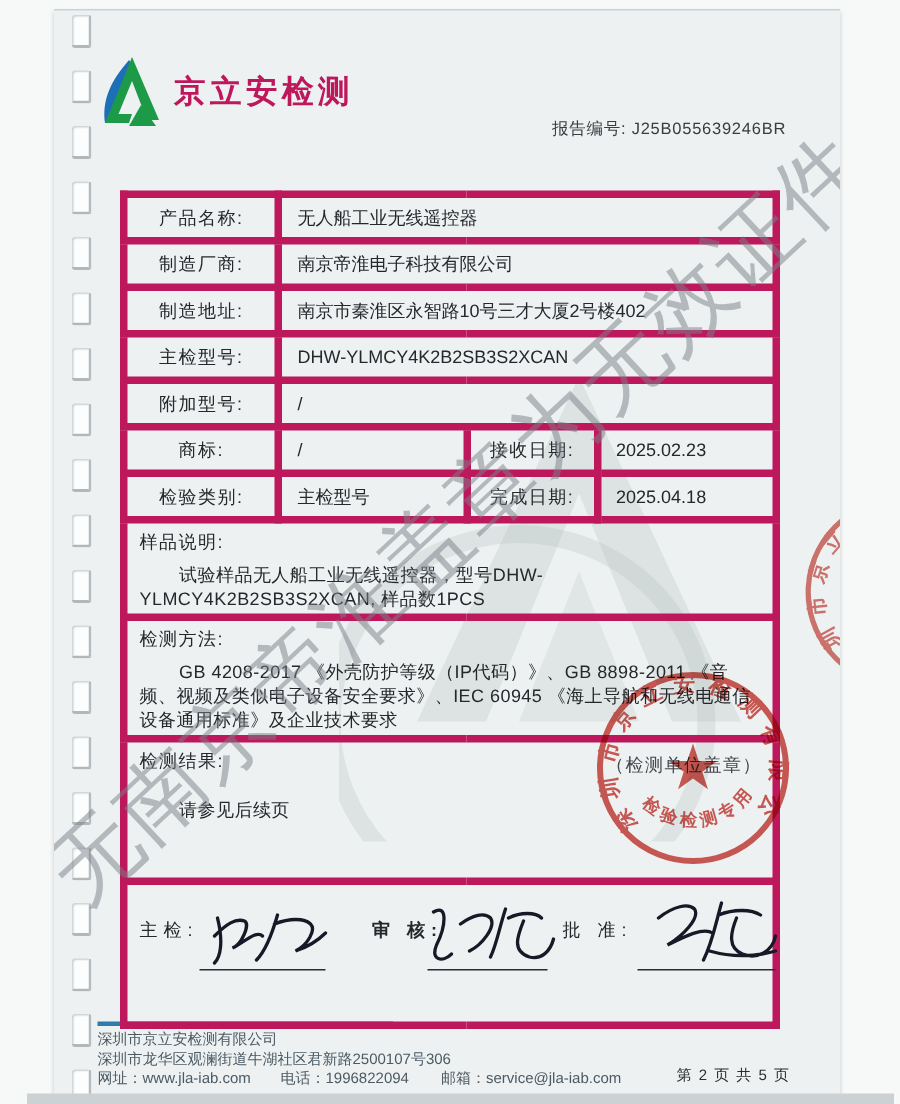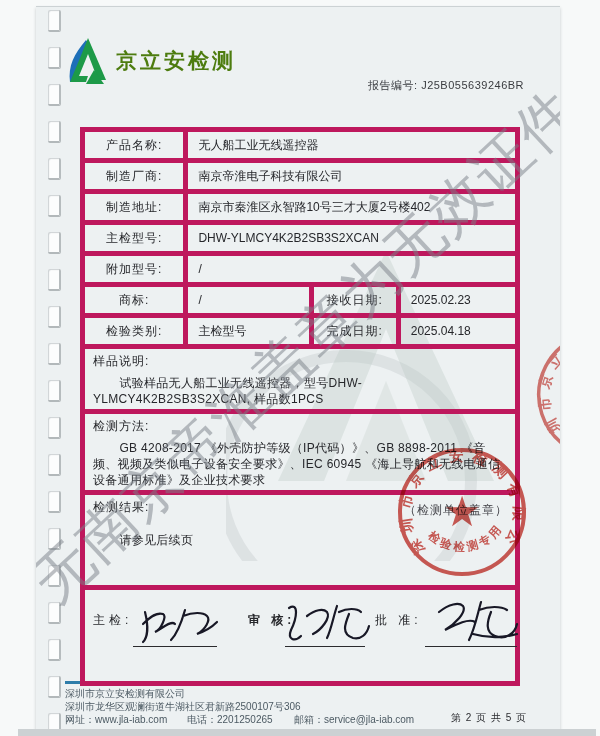--- a/index.html
+++ b/index.html
@@ -19,21 +19,21 @@
   .bottom-strip{ position:absolute; left:18px; top:729px; width:578px; height:7px; background:#ccd1d3; }
   
   .hole {
     position:absolute; left:12px; width:13px; height:22px;
     background:#fcfdfd; border-radius:2px;
     border-right:2px solid #b6bcbe; border-bottom:2px solid #b2b8ba;
     box-shadow:inset 1px 1px 1px rgba(160,168,172,.5);
   }
   
   .brand { position:absolute; left:28px; top:30px; display:flex; align-items:center; gap:8px; }
-  .brand-name { font-size:21px; font-weight:bold; color:#4d7c0f; letter-spacing:3px; }
+  .brand-name { font-size:21px; font-weight:bold; color:#be185d; letter-spacing:3px; }
   .report-no { position:absolute; left:332px; top:72px; font-size:11px; color:#3a3c40; letter-spacing:.5px;text-align:right; }
   
   .wm-diag {
     position:absolute; left:270px; top:340px; transform:translate(-50%,-50%) rotate(-43deg);
     font-family:"Liberation Serif","DejaVu Serif",serif;
     font-size:58px; color:rgba(122,128,136,.5); white-space:nowrap; letter-spacing:2px;
     z-index:3; pointer-events:none;
   }
   .wm-logo { position:absolute; left:190px; top:225px; z-index:1; pointer-events:none; }
   
@@ -197,21 +197,21 @@
       <textPath href="#arcEdge" startOffset="2">深圳市京立安检测有限公司</textPath>
     </text>
   </svg>
 
   <div class="footer-rule"></div>
   <div class="footer">
     <div class="line">深圳市京立安检测有限公司</div>
     <div class="line">深圳市龙华区观澜街道牛湖社区君新路2500107号306</div>
     <div class="footer-row3">
       <span class="cell f-web"><span>网址：</span><span>www.jla-iab.com</span></span>
-      <span class="cell f-tel"><span>电话：</span><span>2201250265</span></span>
+      <span class="cell f-tel"><span>电话：</span><span>1996822094</span></span>
       <span class="cell f-mail"><span>邮箱：</span><span>service@jla-iab.com</span></span>
     </div>
     <div class="page-info">第 2 页 共 5 页</div>
   </div>
 
 <div class="hole" style="top: 4px;"></div>
     <div class="hole" style="top: 41px;"></div>
     <div class="hole" style="top: 78px;"></div>
     <div class="hole" style="top: 115px;"></div>
     <div class="hole" style="top: 152px;"></div>

